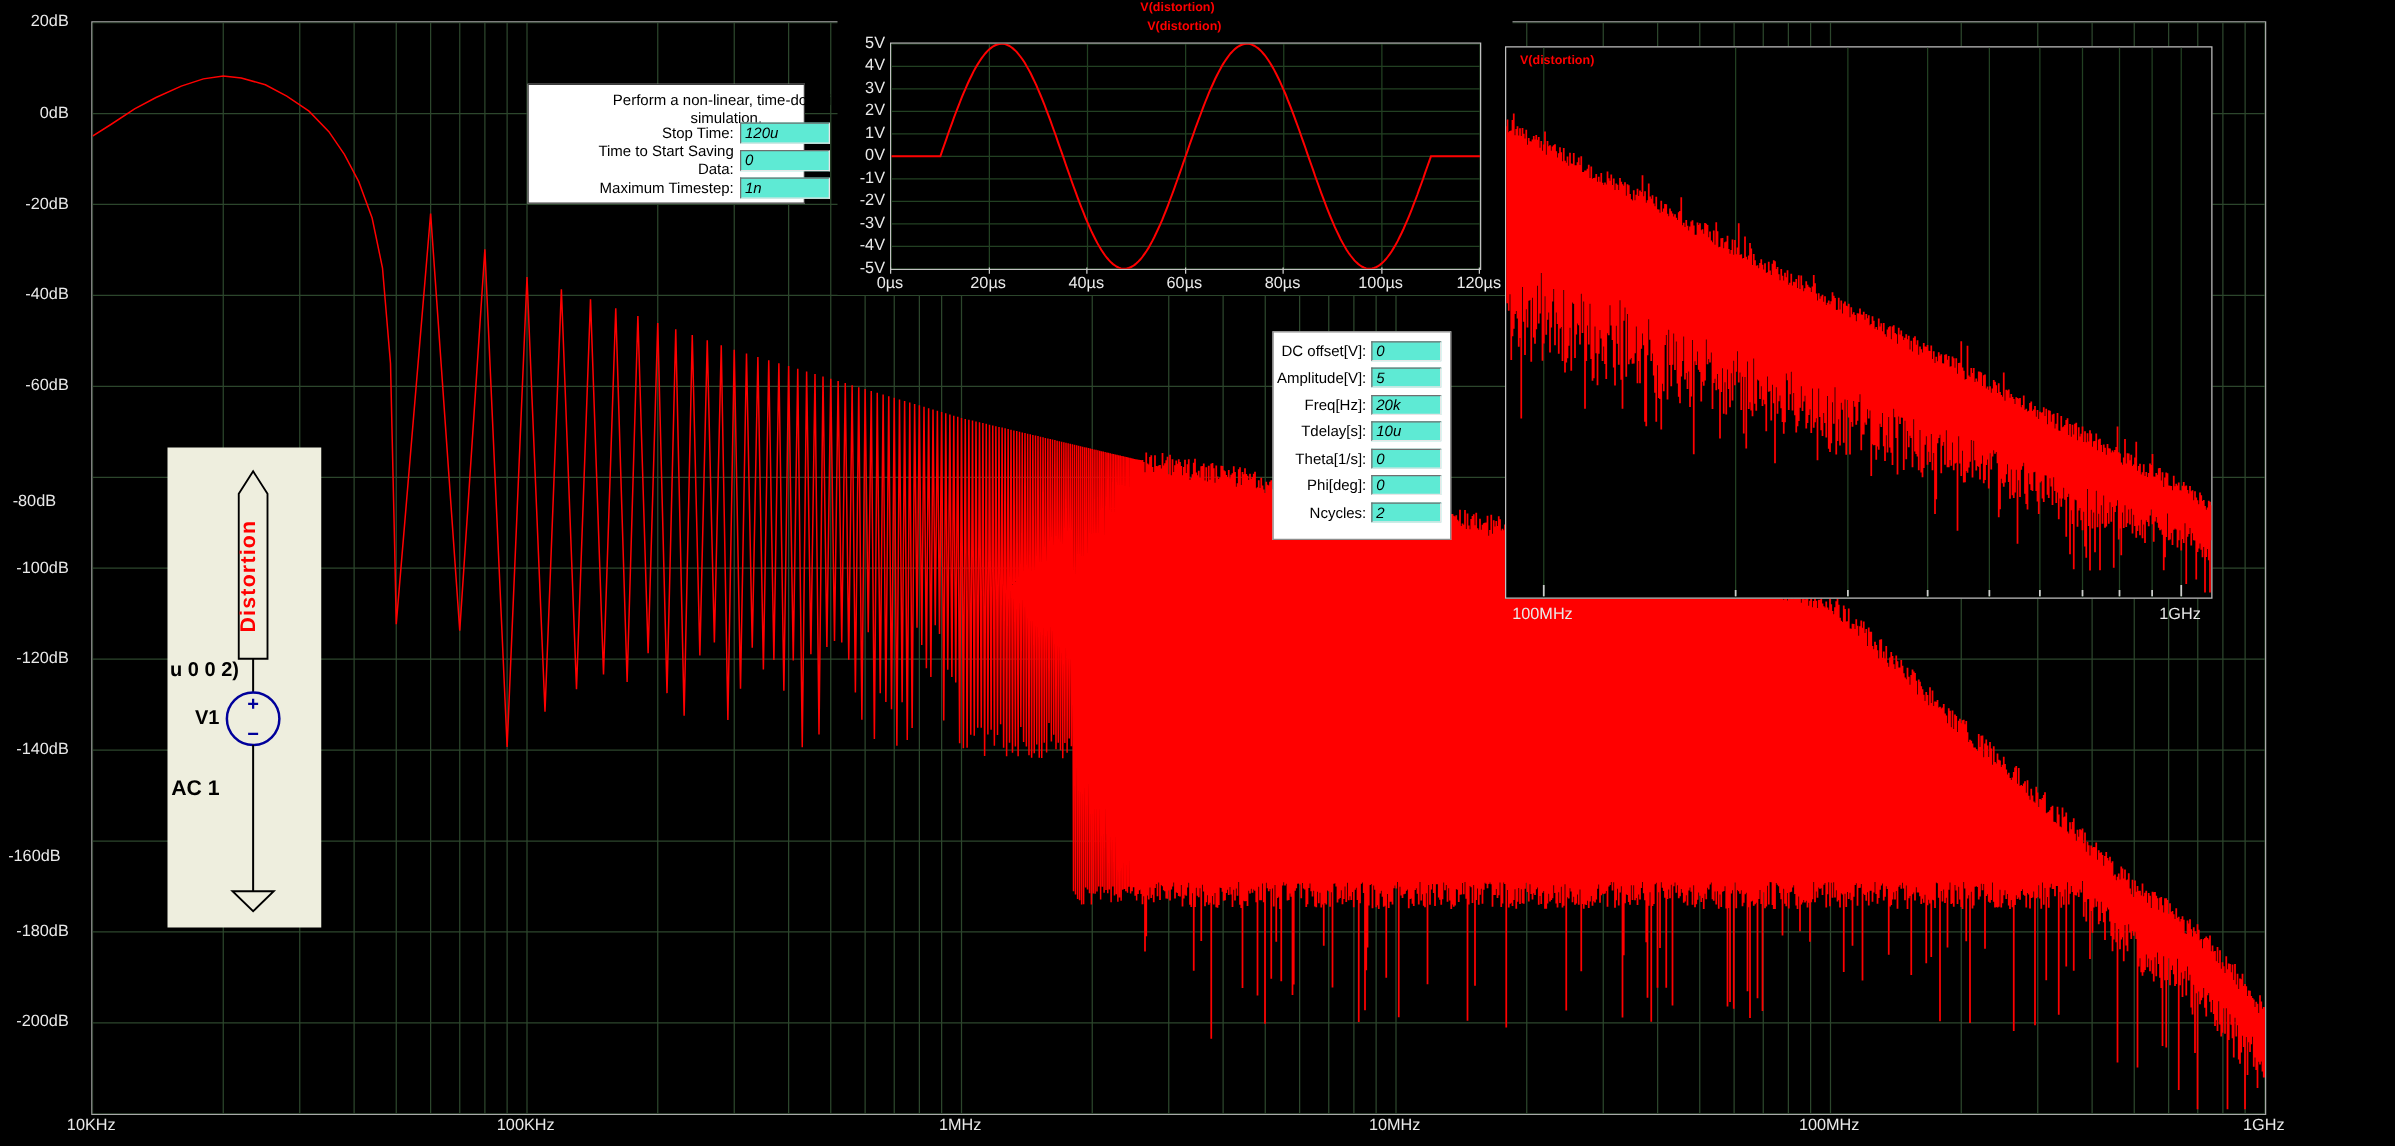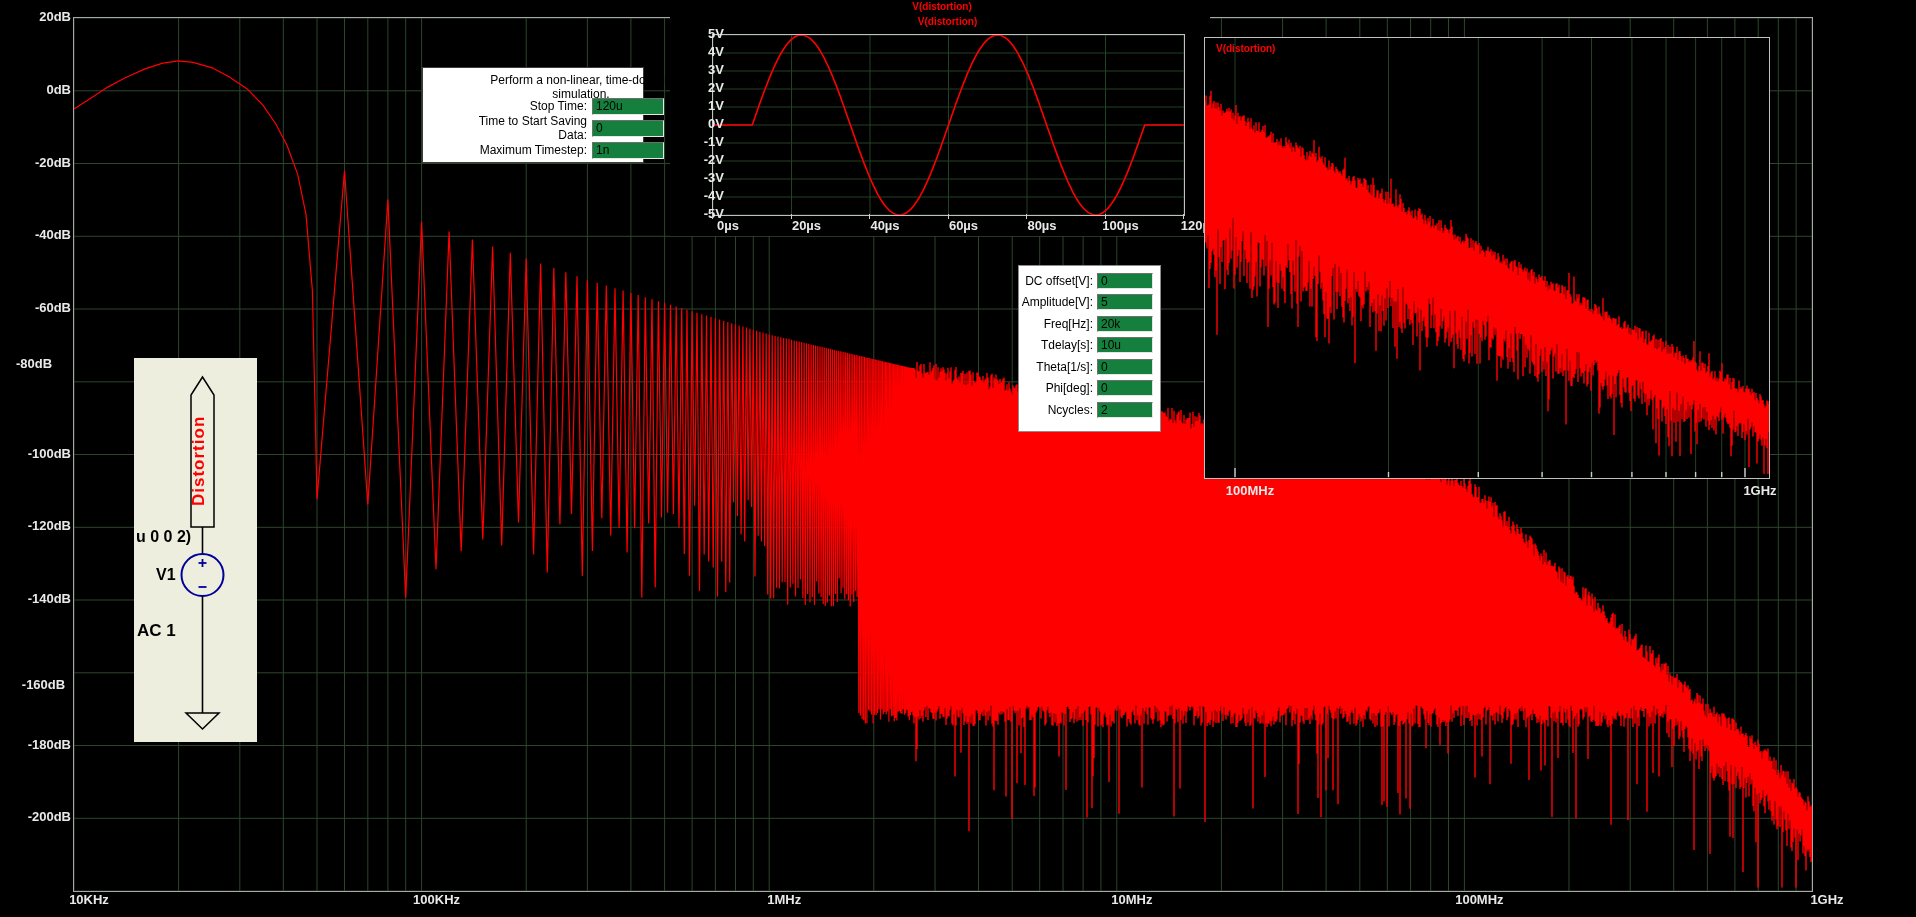--- a/index.html
+++ b/index.html
@@ -3,21 +3,21 @@
 <meta charset="utf-8">
 <style>
   html,body{margin:0;padding:0;}
   body{
     width:1916px;height:917px;position:relative;overflow:hidden;
     background:#000;
     font-family:"Liberation Sans", sans-serif;
     -webkit-font-smoothing:antialiased;
   }
   .abs{position:absolute;}
-  .axlab{position:absolute;color:#e9e9e9;font-size:13px;font-weight:700;white-space:nowrap;padding-left:16px;}
+  .axlab{position:absolute;color:#e9e9e9;font-size:13px;font-weight:400;white-space:nowrap;}
   .rtitle{color:#ff0000;font-weight:700;font-size:10px;white-space:nowrap;}
 
   #main-title{position:absolute;left:862px;top:1px;width:160px;text-align:center;z-index:2;}
   #main-plot{
     position:absolute;left:73px;top:17px;width:1738px;height:873px;
     border:1px solid #a8a8a8;box-sizing:content-box;z-index:1;background:#000;
   }
   #main-svg{display:block;width:1738px;height:873px;}
 
   
@@ -47,23 +47,23 @@
   #source-dialog{
     position:absolute;left:1018px;top:265px;width:141px;height:165px;
     background:#fff;border:1px solid #8c8c8c;color:#000;z-index:3;font-size:12px;
   }
   #source-rows{position:absolute;left:0;top:4px;width:100%;}
   #source-rows .field-row{display:flex;align-items:center;height:21.5px;}
   #source-rows .field-label{width:74px;text-align:right;margin-right:4px;}
   #source-rows .field-input{width:48px;height:14px;}
 
   .field-input{
-    display:inline-flex;align-items:center;background:#15803d;
+    display:inline-flex;align-items:center;background:#5eead4;
     border:1px solid;border-color:#6f6f6f #e6e6e6 #e6e6e6 #6f6f6f;
-    padding:0 3px;font-size:12px;line-height:14px;
+    padding:0 3px;font-size:12px;line-height:14px;font-style:italic;
   }
 
   
   #schematic{position:absolute;left:134px;top:358px;width:123px;height:384px;background:#eeeede;z-index:3;overflow:hidden;}
   #schem-svg{position:absolute;left:0;top:0;}
   .schem-text{position:absolute;color:#000;font-weight:600;white-space:nowrap;}
   #schem-flag-text{
     position:absolute;left:55px;top:39px;width:27px;height:128px;
     writing-mode:vertical-rl;transform:rotate(180deg);
     color:#ff0000;font-weight:700;font-size:17px;text-align:center;letter-spacing:1px;
@@ -82,21 +82,21 @@
       <path d="M0.0 90.9 L14.4 81.8 L33.7 69.1 L50.8 60.0 L71.0 50.9 L88.7 45.1 L104.6 42.9 L119.0 44.4 L138.3 49.8 L155.4 58.9 L173.2 70.9 L189.1 87.3 L201.5 105.5 L213.0 127.3 L223.7 156.4 L232.0 196.4 L238.4 272.8 L241.7 418.3 L243.0 481.3 L270.5 152.8 L293.8 486.5 L313.9 181.5 L331.7 579.6 L347.6 203.7 L362.0 551.3 L375.1 213.4 L387.2 533.3 L398.4 221.5 L408.8 521.5 L418.6 228.6 L427.7 527.6 L436.3 234.8 L444.5 504.6 L452.2 240.4 L459.6 536.5 L466.6 245.5 L473.3 554.5 L479.8 250.1 L485.9 506.4 L491.8 254.3 L497.5 496.0 L503.0 258.2 L508.3 558.0 L513.4 261.9 L518.4 532.9 L523.2 264.8 L527.8 500.2 L532.3 267.6 L536.7 517.6 L541.0 270.2 L545.1 510.0 L549.1 272.6 L553.1 534.6 L556.9 274.9 L560.6 510.3 L564.2 277.1 L567.8 579.8 L571.3 279.3 L574.7 505.4 L578.0 281.3 L581.2 569.6 L584.4 283.2 L587.5 499.6 L590.6 285.0 L593.6 494.8 L596.5 286.8 L599.4 495.9 L602.2 288.5 L605.0 509.8 L607.7 290.2 L610.3 536.0 L613.0 291.8 L615.5 557.7 L618.1 293.3 L620.6 487.7 L623.0 294.8 L625.5 573.1 L627.8 296.2 L630.2 536.5 L632.5 297.6 L634.7 543.5 L637.0 299.0 L639.2 549.4 L641.4 300.3 L643.5 578.5 L645.6 301.6 L647.7 543.7 L649.7 302.8 L651.8 574.0 L653.8 304.0 L655.7 564.4 L657.7 305.2 L659.6 484.2 L661.5 306.3 L663.4 498.0 L665.2 307.5 L667.1 516.5 L668.9 308.6 L670.7 523.5 L672.4 309.6 L674.2 482.2 L675.9 310.7 L677.6 489.1 L679.3 311.7 L681.0 558.4 L682.6 312.7 L684.2 517.7 L685.9 313.7 L687.5 523.6 L689.0 314.6 L690.6 527.9 L692.2 315.5 L693.7 576.5 L695.2 316.5 L696.7 580.6 L698.2 317.2 L699.7 580.2 L701.1 317.9 L702.6 569.8 L704.0 318.5 L705.4 570.5 L706.8 319.2 L708.2 564.2 L709.6 319.9 L711.0 564.1 L712.3 320.5 L713.7 586.7 L715.0 321.1 L716.3 569.6 L717.6 321.8 L718.9 565.7 L720.2 322.4 L721.5 578.6 L722.7 323.0 L724.0 570.0 L725.2 323.6 L726.5 561.4 L727.7 324.1 L728.9 580.1 L730.1 324.7 L731.3 587.0 L732.5 325.3 L733.6 576.1 L734.8 325.8 L736.0 584.2 L737.1 326.4 L738.3 579.2 L739.4 326.9 L740.5 586.9 L741.6 327.4 L742.7 563.6 L743.8 328.0 L744.9 575.6 L746.0 328.5 L747.1 579.1 L748.1 329.0 L749.2 586.1 L750.2 329.5 L751.3 588.1 L752.3 330.0 L753.4 584.6 L754.4 330.5 L755.4 577.5 L756.4 330.9 L757.4 588.2 L758.4 331.4 L759.4 588.3 L760.4 331.9 L761.4 576.1 L762.3 332.4 L763.3 584.0 L764.3 332.8 L765.2 560.3 L766.2 333.3 L767.1 575.2 L768.0 333.7 L769.0 569.7 L769.9 334.1 L770.8 581.3 L771.7 334.6 L772.6 576.2 L773.5 335.0 L774.4 582.2 L775.3 335.4 L776.2 588.6 L777.1 335.8 L777.9 576.4 L778.8 336.3 L779.7 584.1 L780.5 336.7 L781.4 572.7 L782.2 337.1 L783.1 578.9 L783.9 337.5 L784.8 694.9 L785.6 337.9 L786.4 697.6 L787.3 338.2 L788.1 701.1 L788.9 338.6 L789.7 702.2 L790.5 339.0 L791.3 705.5 L792.1 339.4 L792.9 705.3 L793.7 339.8 L794.5 691.9 L795.2 340.1 L796.0 693.5 L796.8 340.5 L797.6 696.5 L798.3 340.9 L799.1 705.5 L799.8 341.2 L800.6 696.7 L801.3 341.6 L802.1 697.0 L802.8 341.9 L803.6 695.2 L804.3 342.3 L805.0 691.2 L805.8 342.6 L806.5 701.6 L807.2 343.0 L807.9 691.3 L808.6 343.3 L809.3 696.2 L810.1 343.6 L810.8 694.0 L811.5 344.0 L812.2 696.6 L812.8 344.3 L813.5 693.6 L814.2 344.6 L814.9 703.7 L815.6 345.0 L816.3 691.2 L816.9 345.3 L817.6 698.3 L818.3 345.6 L819.0 697.4 L819.6 345.9 L820.3 703.3 L820.9 346.2 L821.6 699.9 L822.2 346.5 L822.9 702.6 L823.5 346.8 L824.2 693.8 L824.8 347.1 L825.5 693.1 L826.1 347.4 L826.7 695.0 L827.4 347.7 L828.0 696.1 L828.6 348.0 L829.2 691.3 L829.9 348.3 L830.5 696.8 L831.1 348.6 L831.7 695.0 L832.3 348.9 L832.9 691.8 L833.5 349.2 L834.1 698.6 L834.7 349.4 L835.3 702.3 L835.9 349.6 L836.5 697.2 L837.1 349.8 L837.7 694.1 L838.3 350.0 L838.9 693.3 L839.4 350.2" stroke="#ff0000" stroke-width="1.2" fill="none"></path>
       <path d="M839 355.8V697.2M840 349.9V705.4M841 351.6V698.9M842 359.7V743.2M843 344.0V730.9M844 352.7V698.4M845 353.6V701.5M846 347.5V691.9M847 346.1V700.3M848 355.5V697.8M849 359.5V703.8M850 346.1V692.4M851 354.8V689.2M852 354.9V698.9M853 354.3V688.0M854 353.9V701.9M855 356.7V690.0M856 344.3V691.0M857 354.4V694.1M858 352.5V695.0M859 350.1V700.8M860 347.3V700.9M861 361.4V694.4M862 345.7V702.4M863 362.2V693.6M864 349.3V691.2M865 359.6V688.0M866 354.1V700.8M867 350.3V695.7M868 353.0V696.3M869 349.3V698.8M870 351.5V699.2M871 354.8V689.9M872 362.2V707.1M873 355.6V700.7M874 349.7V697.7M875 360.4V698.6M876 353.4V691.9M877 349.3V688.2M878 366.0V705.7M879 364.3V707.5M880 361.4V696.5M881 352.1V758.5M882 348.9V707.5M883 360.0V692.1M884 362.1V698.5M885 358.5V699.8M886 364.4V692.5M887 355.0V734.8M888 354.7V689.8M889 352.7V695.2M890 366.4V707.0M891 355.7V703.7M892 367.2V698.1M893 354.5V705.8M894 365.7V704.1M895 353.0V813.0M896 352.4V698.8M897 356.5V705.6M898 368.1V696.3M899 354.3V707.8M900 363.1V708.1M901 365.1V705.9M902 363.9V692.0M903 354.6V692.4M904 354.8V695.4M905 358.2V702.6M906 358.9V702.2M907 362.0V696.3M908 363.5V693.8M909 358.0V698.0M910 364.5V691.5M911 361.7V697.5M912 360.5V707.6M913 354.9V693.8M914 359.6V702.4M915 371.3V692.7M916 368.5V698.6M917 357.3V687.5M918 355.8V705.7M919 370.0V708.4M920 359.5V772.3M921 361.4V702.5M922 356.6V702.9M923 361.2V702.8M924 362.5V706.7M925 365.9V694.6M926 360.9V696.8M927 365.0V692.9M928 363.5V696.2M929 361.0V693.6M930 359.4V694.6M931 372.5V703.7M932 371.7V778.4M933 366.2V691.3M934 372.4V702.2M935 364.2V702.1M936 370.4V688.8M937 373.5V703.8M938 376.4V801.0M939 367.4V688.1M940 369.8V692.5M941 370.3V694.9M942 367.3V693.2M943 366.2V764.9M944 373.4V692.7M945 371.8V707.2M946 360.8V689.9M947 364.7V735.3M948 374.4V700.3M949 375.6V699.4M950 378.4V709.2M951 371.0V766.9M952 364.8V690.4M953 366.0V687.8M954 373.2V690.4M955 364.9V688.9M956 366.7V702.3M957 365.3V701.9M958 378.8V696.7M959 375.7V699.3M960 363.8V777.9M961 371.7V769.6M962 377.3V694.5M963 366.3V692.5M964 371.8V689.0M965 371.5V688.7M966 375.2V689.5M967 372.5V700.6M968 372.6V688.4M969 375.6V692.7M970 370.5V693.6M971 367.3V707.5M972 365.7V705.4M973 369.1V692.3M974 375.0V688.7M975 380.1V695.0M976 372.7V699.1M977 375.8V694.5M978 368.2V707.2M979 367.9V707.7M980 378.0V695.3M981 369.2V704.5M982 375.6V696.1M983 366.6V707.9M984 375.1V705.5M985 367.7V738.5M986 374.1V704.4M987 377.1V705.6M988 376.4V694.3M989 373.4V694.9M990 379.1V707.4M991 375.3V695.8M992 384.5V772.0M993 373.1V688.9M994 372.2V688.5M995 370.3V691.1M996 385.6V704.0M997 384.1V701.3M998 374.6V700.3M999 372.9V694.1M1000 382.0V705.3M1001 372.4V701.2M1002 376.3V691.1M1003 386.7V703.6M1004 372.9V688.2M1005 379.8V702.2M1006 386.6V699.0M1007 386.4V702.0M1008 383.9V695.5M1009 370.6V707.7M1010 373.8V693.8M1011 381.0V692.2M1012 374.2V701.9M1013 382.1V799.6M1014 388.1V704.6M1015 385.5V688.9M1016 383.6V687.9M1017 385.6V696.4M1018 373.0V790.2M1019 373.2V758.1M1020 386.7V740.0M1021 375.7V706.4M1022 380.9V690.0M1023 375.2V689.1M1024 391.3V708.5M1025 374.2V690.4M1026 382.4V693.8M1027 384.7V707.7M1028 389.1V706.2M1029 382.1V709.2M1030 374.5V696.7M1031 376.6V694.6M1032 377.3V699.3M1033 385.7V707.4M1034 390.5V706.5M1035 389.1V764.1M1036 387.2V697.1M1037 392.2V708.4M1038 389.0V703.3M1039 383.6V703.3M1040 387.1V705.5M1041 388.9V692.5M1042 382.5V690.4M1043 389.0V692.7M1044 382.9V687.6M1045 383.8V795.7M1046 379.2V691.4M1047 384.8V698.4M1048 389.3V700.3M1049 379.2V697.3M1050 389.5V697.0M1051 393.2V694.5M1052 386.5V693.5M1053 383.6V708.6M1054 387.5V701.1M1055 383.8V700.8M1056 389.4V705.0M1057 389.7V706.8M1058 387.2V693.9M1059 396.6V692.5M1060 395.8V696.9M1061 385.0V705.6M1062 392.0V687.6M1063 388.4V702.3M1064 387.7V697.3M1065 397.2V706.5M1066 397.4V707.7M1067 399.9V696.5M1068 389.1V769.4M1069 395.2V690.0M1070 399.7V705.7M1071 387.1V693.5M1072 393.3V689.1M1073 393.5V696.3M1074 389.8V706.8M1075 385.9V689.4M1076 389.4V689.4M1077 393.7V699.9M1078 391.4V701.7M1079 385.7V705.8M1080 401.5V701.3M1081 393.0V688.0M1082 389.3V694.2M1083 389.4V690.0M1084 400.8V703.3M1085 393.7V692.6M1086 395.6V702.3M1087 393.2V709.2M1088 393.2V705.6M1089 394.6V707.4M1090 395.1V706.4M1091 394.2V693.2M1092 397.8V693.7M1093 398.9V703.5M1094 389.8V697.7M1095 402.8V697.5M1096 400.7V688.4M1097 401.7V697.3M1098 390.0V687.5M1099 405.1V700.9M1100 392.8V798.6M1101 402.4V705.6M1102 405.3V690.7M1103 397.1V691.8M1104 394.8V704.3M1105 393.3V689.9M1106 402.2V770.6M1107 392.1V702.0M1108 404.5V692.8M1109 405.8V705.8M1110 396.9V697.8M1111 405.7V693.0M1112 401.7V704.9M1113 400.5V693.7M1114 400.1V688.2M1115 399.9V688.9M1116 394.5V692.6M1117 410.6V689.2M1118 405.9V687.9M1119 393.8V689.4M1120 408.9V707.3M1121 398.2V697.9M1122 403.2V697.9M1123 398.8V693.1M1124 402.7V700.4M1125 394.9V698.1M1126 397.4V687.9M1127 406.3V707.6M1128 405.0V704.8M1129 406.2V687.9M1130 401.6V689.1M1131 404.7V803.9M1132 412.8V693.9M1133 403.2V708.0M1134 407.4V704.9M1135 404.2V704.1M1136 414.7V706.7M1137 399.6V702.0M1138 399.6V693.4M1139 404.1V709.0M1140 406.4V703.4M1141 410.9V692.3M1142 402.5V705.1M1143 410.7V693.4M1144 401.5V704.6M1145 409.1V705.0M1146 405.6V693.0M1147 417.0V688.2M1148 412.2V695.6M1149 412.2V703.1M1150 409.4V689.3M1151 414.5V697.1M1152 410.4V701.6M1153 403.7V696.6M1154 406.0V697.9M1155 416.9V693.4M1156 402.0V692.0M1157 409.0V705.8M1158 408.6V698.7M1159 417.4V705.2M1160 416.1V696.2M1161 408.5V694.8M1162 412.6V709.0M1163 418.2V709.0M1164 411.1V704.8M1165 412.1V696.9M1166 416.9V703.1M1167 407.4V702.0M1168 421.7V700.6M1169 406.6V690.2M1170 413.1V696.3M1171 408.4V704.7M1172 412.0V708.0M1173 412.1V695.7M1174 423.2V704.4M1175 421.1V691.4M1176 418.9V708.0M1177 421.2V706.6M1178 410.9V689.4M1179 422.3V790.4M1180 416.7V699.7M1181 422.1V700.8M1182 420.4V692.5M1183 412.3V695.1M1184 425.0V703.7M1185 416.8V699.3M1186 413.4V705.7M1187 413.2V704.7M1188 423.9V697.6M1189 413.6V705.7M1190 421.3V693.6M1191 419.0V758.9M1192 420.8V705.2M1193 424.3V709.0M1194 412.1V705.3M1195 414.5V706.0M1196 418.3V702.5M1197 411.6V708.3M1198 422.1V703.1M1199 426.7V698.8M1200 429.0V706.6M1201 422.5V702.9M1202 420.9V704.0M1203 426.7V701.5M1204 426.1V693.0M1205 413.5V689.5M1206 422.2V704.2M1207 424.9V698.2M1208 428.8V696.7M1209 429.4V697.1M1210 428.8V696.8M1211 424.1V694.7M1212 422.8V707.3M1213 423.5V691.1M1214 426.9V690.0M1215 419.5V687.6M1216 431.7V694.4M1217 426.5V687.7M1218 432.4V708.2M1219 420.4V702.1M1220 430.9V692.9M1221 431.9V706.3M1222 425.6V695.9M1223 417.4V691.0M1224 420.7V795.9M1225 421.1V746.1M1226 429.6V704.6M1227 427.5V697.4M1228 429.6V698.0M1229 419.4V703.6M1230 419.6V705.7M1231 435.4V690.1M1232 436.2V702.0M1233 425.5V690.1M1234 434.2V702.1M1235 420.8V700.3M1236 427.2V706.0M1237 429.7V697.6M1238 426.9V701.5M1239 421.5V692.3M1240 437.3V687.6M1241 436.5V696.5M1242 434.6V702.2M1243 438.6V735.8M1244 436.4V780.1M1245 437.4V706.5M1246 432.8V695.8M1247 421.5V799.3M1248 438.2V706.7M1249 430.7V705.1M1250 431.1V689.3M1251 429.5V688.1M1252 426.7V772.2M1253 427.7V695.8M1254 440.2V740.3M1255 428.2V687.7M1256 431.7V692.1M1257 430.8V694.8M1258 434.7V700.1M1259 432.6V772.2M1260 439.5V701.2M1261 431.2V693.6M1262 430.4V700.6M1263 434.2V689.8M1264 438.6V786.3M1265 438.1V690.9M1266 428.2V688.0M1267 438.3V696.1M1268 426.9V690.2M1269 432.5V700.5M1270 432.0V699.0M1271 437.6V693.1M1272 439.1V696.1M1273 437.5V704.1M1274 435.9V703.2M1275 433.6V698.1M1276 436.0V706.4M1277 431.4V694.4M1278 442.4V691.9M1279 431.2V695.3M1280 433.0V705.7M1281 431.2V690.1M1282 445.2V707.7M1283 439.6V705.4M1284 441.9V701.7M1285 438.1V696.0M1286 439.4V698.5M1287 435.2V703.6M1288 435.6V700.3M1289 431.1V709.1M1290 446.2V697.0M1291 447.8V701.3M1292 441.7V692.1M1293 444.2V693.6M1294 435.9V689.5M1295 437.0V687.9M1296 445.4V701.3M1297 445.7V702.6M1298 442.8V695.2M1299 436.4V705.5M1300 433.7V694.9M1301 435.0V708.9M1302 433.5V697.6M1303 447.9V707.5M1304 433.9V695.3M1305 448.6V694.8M1306 451.9V691.0M1307 451.1V708.7M1308 444.9V787.1M1309 446.6V708.4M1310 437.4V783.6M1311 436.6V696.7M1312 452.9V694.1M1313 450.6V788.9M1314 452.2V687.9M1315 442.3V708.5M1316 445.4V694.0M1317 454.1V694.9M1318 448.0V697.0M1319 450.1V694.1M1320 454.6V707.0M1321 443.1V704.2M1322 454.7V697.3M1323 451.6V696.1M1324 440.2V775.0M1325 454.3V707.8M1326 441.8V796.4M1327 440.5V703.1M1328 453.9V702.5M1329 447.5V706.6M1330 450.5V705.4M1331 455.6V704.1M1332 451.8V780.6M1333 453.7V701.2M1334 444.8V693.9M1335 447.8V705.2M1336 450.4V790.8M1337 451.7V695.8M1338 455.7V708.6M1339 448.9V707.2M1340 442.7V690.6M1341 442.2V705.6M1342 444.7V687.6M1343 458.8V687.8M1344 446.7V705.9M1345 444.8V709.2M1346 451.5V709.1M1347 453.1V688.4M1348 458.6V689.8M1349 449.6V690.9M1350 452.6V696.4M1351 455.8V701.4M1352 454.7V730.3M1353 461.7V693.0M1354 459.5V704.9M1355 451.5V707.0M1356 462.3V696.3M1357 455.3V708.7M1358 461.1V695.8M1359 448.4V695.3M1360 460.3V692.0M1361 460.9V690.2M1362 458.9V697.1M1363 454.3V706.4M1364 456.2V709.1M1365 456.8V699.2M1366 458.0V726.9M1367 464.2V705.5M1368 449.5V704.0M1369 449.5V701.9M1370 461.6V704.0M1371 457.1V702.5M1372 449.6V708.0M1373 466.6V704.2M1374 462.5V735.4M1375 458.5V703.8M1376 467.7V701.3M1377 462.8V687.5M1378 454.9V703.7M1379 462.6V695.2M1380 468.3V700.1M1381 461.7V692.0M1382 461.8V693.0M1383 454.2V692.5M1384 464.7V698.0M1385 467.0V689.8M1386 467.9V688.3M1387 463.1V707.9M1388 467.9V697.3M1389 469.7V687.8M1390 457.4V706.9M1391 465.4V688.2M1392 470.7V700.1M1393 473.4V687.7M1394 467.7V700.0M1395 462.9V694.2M1396 459.9V703.1M1397 465.7V702.0M1398 476.1V708.0M1399 478.6V696.5M1400 479.5V697.5M1401 466.3V759.6M1402 469.1V696.9M1403 479.2V707.6M1404 478.9V695.6M1405 468.8V701.2M1406 484.8V696.2M1407 485.0V702.1M1408 480.9V738.5M1409 481.1V699.4M1410 485.2V690.0M1411 477.3V688.6M1412 482.5V706.6M1413 490.6V692.4M1414 483.0V692.1M1415 478.4V689.1M1416 484.1V766.3M1417 479.2V697.0M1418 488.4V697.9M1419 485.1V702.6M1420 498.8V695.7M1421 483.9V706.4M1422 487.4V694.6M1423 487.3V694.5M1424 498.8V703.4M1425 501.4V696.0M1426 495.3V687.6M1427 497.9V697.1M1428 502.2V705.0M1429 508.7V700.4M1430 493.8V693.8M1431 493.3V690.3M1432 508.1V688.8M1433 503.1V702.3M1434 508.8V699.3M1435 498.7V691.0M1436 512.1V693.1M1437 515.4V745.8M1438 507.9V707.2M1439 503.5V706.0M1440 506.7V701.5M1441 513.3V695.7M1442 517.2V701.5M1443 506.3V694.8M1444 511.0V709.0M1445 516.0V691.3M1446 515.9V689.9M1447 509.9V692.9M1448 514.5V688.1M1449 520.6V692.8M1450 523.9V702.2M1451 525.4V690.3M1452 516.2V709.2M1453 523.4V700.5M1454 529.8V698.8M1455 521.9V761.9M1456 517.5V697.4M1457 519.1V696.0M1458 520.4V702.3M1459 526.6V691.8M1460 537.5V696.0M1461 525.6V696.0M1462 527.3V699.0M1463 531.0V705.1M1464 533.4V700.9M1465 537.8V704.2M1466 542.7V697.8M1467 535.6V752.5M1468 538.0V706.2M1469 546.2V701.7M1470 531.7V704.7M1471 544.3V747.6M1472 534.4V701.8M1473 546.7V702.1M1474 543.2V708.4M1475 543.3V688.0M1476 542.0V688.6M1477 548.0V700.1M1478 547.4V798.9M1479 548.8V694.8M1480 548.0V703.1M1481 545.1V693.5M1482 552.7V704.4M1483 554.3V700.2M1484 560.6V739.9M1485 548.6V693.7M1486 550.5V687.9M1487 563.8V705.1M1488 550.3V704.5M1489 565.2V707.4M1490 553.5V690.0M1491 554.7V694.4M1492 567.5V705.1M1493 558.5V691.3M1494 556.9V701.5M1495 560.5V707.5M1496 558.2V709.2M1497 557.8V687.6M1498 561.4V692.7M1499 558.8V734.9M1500 567.7V700.7M1501 575.6V698.1M1502 573.8V800.4M1503 574.6V695.3M1504 576.7V708.8M1505 580.0V706.4M1506 580.0V691.4M1507 581.4V690.7M1508 582.7V691.6M1509 569.2V701.6M1510 579.6V699.1M1511 570.6V688.9M1512 570.3V694.2M1513 587.8V689.2M1514 576.7V740.9M1515 573.6V698.8M1516 578.4V697.4M1517 587.6V703.3M1518 575.6V704.1M1519 580.7V701.9M1520 593.8V688.0M1521 578.9V703.3M1522 591.5V707.9M1523 592.8V707.6M1524 584.7V708.0M1525 589.7V707.3M1526 590.4V693.7M1527 595.5V708.0M1528 593.7V704.6M1529 587.3V698.2M1530 593.2V694.2M1531 597.5V701.2M1532 601.6V697.2M1533 600.1V706.3M1534 604.4V709.2M1535 605.9V702.0M1536 603.9V707.7M1537 599.6V806.8M1538 595.9V705.9M1539 594.7V698.2M1540 609.0V701.2M1541 596.3V700.0M1542 610.7V701.7M1543 610.0V694.7M1544 610.8V693.3M1545 608.8V697.7M1546 606.9V698.6M1547 616.1V708.0M1548 606.1V696.3M1549 618.6V697.5M1550 621.7V708.8M1551 613.0V700.4M1552 618.4V699.9M1553 623.2V695.2M1554 624.2V802.2M1555 611.4V700.6M1556 616.0V699.7M1557 627.5V690.2M1558 621.1V700.8M1559 621.7V709.0M1560 620.3V687.9M1561 618.0V705.7M1562 615.8V692.4M1563 632.5V766.2M1564 632.0V699.6M1565 631.3V708.1M1566 630.1V692.0M1567 627.5V689.0M1568 626.5V693.1M1569 639.3V693.1M1570 639.6V698.9M1571 640.6V690.7M1572 627.4V690.8M1573 633.5V793.7M1574 643.2V695.5M1575 643.7V708.2M1576 628.0V699.1M1577 635.7V705.7M1578 635.2V693.6M1579 632.0V755.1M1580 647.1V687.7M1581 648.7V705.6M1582 639.8V696.9M1583 645.3V690.7M1584 639.5V695.6M1585 636.6V758.5M1586 648.9V698.0M1587 654.7V698.4M1588 645.8V696.0M1589 651.4V699.5M1590 645.4V693.6M1591 646.1V695.9M1592 644.7V686.7M1593 656.5V715.3M1594 648.0V703.6M1595 663.4V719.2M1596 655.4V701.4M1597 658.1V701.1M1598 666.4V749.1M1599 658.3V710.7M1600 660.2V728.1M1601 659.6V708.0M1602 659.8V700.8M1603 656.0V707.3M1604 669.7V703.2M1605 662.1V721.3M1606 664.3V718.8M1607 663.8V703.3M1608 665.9V712.4M1609 674.6V719.7M1610 666.7V734.0M1611 663.5V711.0M1612 668.4V707.9M1613 670.3V709.6M1614 667.3V719.2M1615 672.2V730.8M1616 671.0V743.0M1617 682.5V733.5M1618 681.6V720.4M1619 686.1V735.7M1620 683.3V832.0M1621 680.8V725.2M1622 685.6V741.4M1623 675.1V733.5M1624 676.8V731.8M1625 684.8V750.9M1626 677.5V721.9M1627 686.2V738.3M1628 685.6V742.9M1629 680.5V721.4M1630 692.8V728.0M1631 697.4V733.1M1632 685.8V726.7M1633 699.5V730.6M1634 686.3V727.3M1635 695.4V733.1M1636 690.7V835.9M1637 694.7V755.1M1638 694.6V748.6M1639 698.4V759.8M1640 688.8V762.6M1641 698.9V759.7M1642 696.1V757.9M1643 694.6V745.6M1644 704.2V755.8M1645 696.3V748.7M1646 698.5V758.9M1647 708.3V750.1M1648 695.3V760.9M1649 695.7V767.1M1650 695.6V747.8M1651 698.5V762.9M1652 700.5V743.9M1653 709.8V753.1M1654 700.2V764.1M1655 699.5V772.4M1656 706.1V818.8M1657 711.9V747.0M1658 700.6V766.2M1659 700.6V819.9M1660 702.0V766.0M1661 713.0V748.5M1662 704.6V770.2M1663 711.5V758.0M1664 710.7V754.3M1665 713.3V761.3M1666 717.2V770.7M1667 708.5V769.1M1668 716.1V748.9M1669 715.3V853.9M1670 719.1V770.1M1671 717.1V760.0M1672 714.9V779.5M1673 717.8V765.0M1674 728.6V758.8M1675 729.1V778.4M1676 718.3V755.2M1677 720.8V766.4M1678 717.3V761.8M1679 725.4V787.9M1680 731.1V793.6M1681 723.7V769.7M1682 727.0V824.3M1683 729.0V776.5M1684 721.4V869.4M1685 725.8V775.1M1686 734.2V785.4M1687 733.1V782.1M1688 740.6V780.1M1689 733.4V772.3M1690 732.4V788.2M1691 731.2V795.2M1692 732.4V778.1M1693 733.5V776.4M1694 730.4V783.4M1695 743.0V791.7M1696 738.4V782.0M1697 743.2V793.2M1698 742.8V802.7M1699 751.0V798.1M1700 739.6V806.7M1701 752.3V782.9M1702 742.2V801.5M1703 757.0V811.2M1704 751.7V808.1M1705 755.0V788.5M1706 760.4V808.9M1707 747.0V788.6M1708 757.3V869.4M1709 752.8V813.9M1710 753.2V793.4M1711 759.8V801.7M1712 753.5V812.5M1713 766.0V827.9M1714 753.2V796.1M1715 769.6V811.1M1716 761.0V802.2M1717 773.1V829.5M1718 764.7V833.0M1719 765.4V823.9M1720 761.0V810.5M1721 770.8V819.5M1722 769.2V869.4M1723 770.9V811.6M1724 778.7V841.9M1725 774.3V815.7M1726 774.6V823.5M1727 778.7V817.4M1728 780.4V811.3M1729 781.6V835.4M1730 787.6V827.9M1731 783.4V838.0M1732 785.0V852.4M1733 792.4V831.4M1734 778.2V833.5M1735 783.2V831.2M1736 789.0V839.1M1737 787.6V843.9M1738 787.7V843.9" stroke="#ff0000" stroke-width="1.4" fill="none"></path>
     </svg>
 </div>
 <div id="main-ylabels" class="abs" style="left:0;top:0;width:62px;height:917px;z-index:2;">
     <div class="axlab" style="position: absolute; left: 0px; width: 55px; text-align: right; top: 9px;">20dB</div>
     <div class="axlab" style="position: absolute; left: 0px; width: 55px; text-align: right; top: 81.75px;">0dB</div>
     <div class="axlab" style="position: absolute; left: 0px; width: 55px; text-align: right; top: 154.5px;">-20dB</div>
     <div class="axlab" style="position: absolute; left: 0px; width: 55px; text-align: right; top: 227.25px;">-40dB</div>
     <div class="axlab" style="position: absolute; left: 0px; width: 55px; text-align: right; top: 300px;">-60dB</div>
-    <div class="axlab" style="position: absolute; left: 0px; width: 55px; text-align: left; top: 356px;">-80dB</div>
+    <div class="axlab" style="position: absolute; left: 0px; width: 55px; text-align: center; top: 393px;">-80dB</div>
     <div class="axlab" style="position: absolute; left: 0px; width: 55px; text-align: right; top: 445.5px;">-100dB</div>
     <div class="axlab" style="position: absolute; left: 0px; width: 55px; text-align: right; top: 518.25px;">-120dB</div>
     <div class="axlab" style="position: absolute; left: 0px; width: 55px; text-align: right; top: 591px;">-140dB</div>
     <div class="axlab" style="position: absolute; left: 0px; width: 55px; text-align: center; top: 677px;">-160dB</div>
     <div class="axlab" style="position: absolute; left: 0px; width: 55px; text-align: right; top: 736.5px;">-180dB</div>
     <div class="axlab" style="position: absolute; left: 0px; width: 55px; text-align: right; top: 809.25px;">-200dB</div>
   </div>
 <div id="main-xlabels" class="abs" style="left:0;top:892px;width:1916px;height:20px;z-index:2;">
     <div class="axlab" style="position: absolute; left: 33px; width: 80px; text-align: center; top: 0px;">10KHz</div>
     <div class="axlab" style="position: absolute; left: 380.6px; width: 80px; text-align: center; top: 0px;">100KHz</div>

